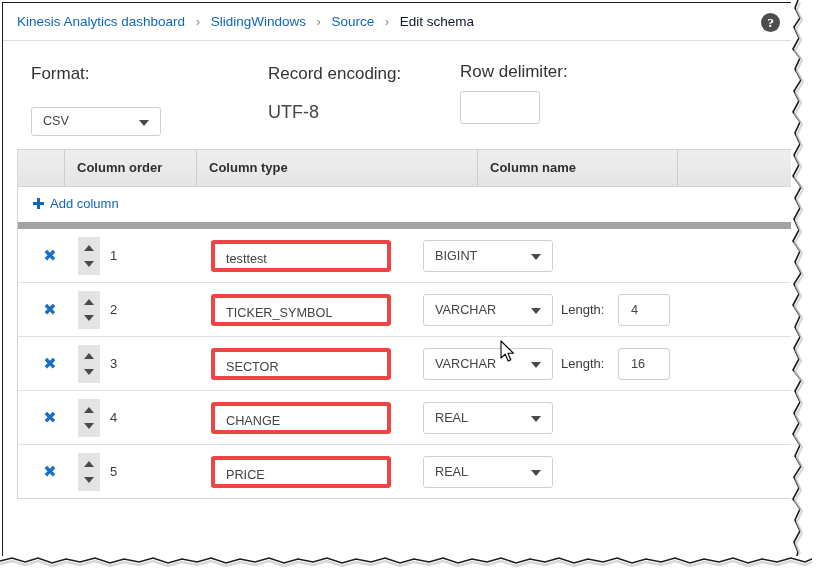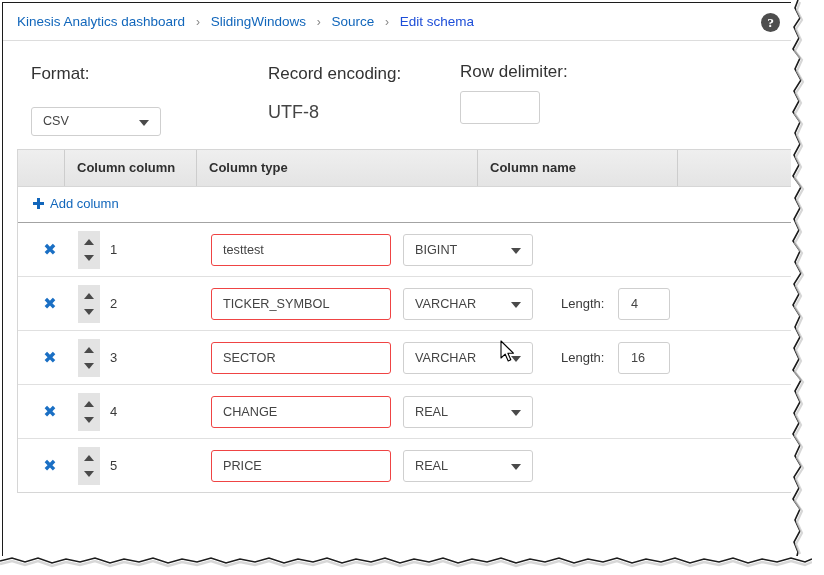--- a/index.html
+++ b/index.html
@@ -69,21 +69,21 @@
     color: #1166bb;
     text-decoration: none;
     cursor: pointer;
   }
   .crumb-sep {
     color: #888888;
     margin: 0 7px;
     font-size: 12px;
   }
   .crumb-current {
-    color: #1d4ed8;
+    color: #0f172a;
   }
   .help-icon {
     position: absolute;
     right: 12px;
     top: 10px;
     width: 19px;
     height: 19px;
     border-radius: 50%;
     background: #4d4d4d;
     color: #ffffff;
@@ -225,21 +225,21 @@
     line-height: 35px;
     box-sizing: border-box;
     padding-left: 12px;
     border-left: 1px solid #cdcdcd;
     white-space: nowrap;
   }
   .th.first { border-left: none; }
 
   .addrow {
     height: 35px;
-    border-bottom: 1px solid #a3a3a3;
+    border-bottom: 7px solid #a3a3a3;
     position: relative;
   }
   .add-link {
     position: absolute;
     left: 15px;
     top: 9px;
     font-size: 13px;
     color: #1166bb;
     cursor: pointer;
     white-space: nowrap;
@@ -314,38 +314,38 @@
     line-height: 18px;
   }
   .name-input {
     position: absolute;
     left: 193px;
     top: 50%;
     margin-top: -16px;
     width: 180px;
     height: 32px;
     background: #ffffff;
-    border: 1px solid #ef4444;
+    border: 4px solid #ef4444;
     border-radius: 3px;
     box-sizing: border-box;
     cursor: text;
     text-align: center;
   }
   .name-input span {
     position: absolute;
     left: 11px;
     top: 0;
     line-height: 30px;
     font-size: 12.7px;
     color: #444444;
     white-space: nowrap;
   }
   .type-select {
     position: absolute;
-    left: 385px;
+    left: 405px;
     top: 50%;
     margin-top: -16px;
     width: 130px;
     height: 32px;
     background: #ffffff;
     border: 1px solid #cfcfcf;
     border-radius: 3px;
     box-sizing: border-box;
     cursor: pointer;
   }
@@ -442,21 +442,21 @@
         </div>
       </div>
 
     </div>
 
     <div class="panel">
 
 
       <div class="thead">
         <div class="th first" style="width:46px;"></div>
-        <div class="th" style="width:132px;">Column column</div>
+        <div class="th" style="width:132px;">Column order</div>
         <div class="th" style="width:281px;">Column type</div>
         <div class="th" style="width:200px;">Column name</div>
         <div class="th" style="width:114px;"></div>
       </div>
 
       <div class="addrow">
         <div class="add-link">
           <span class="plus"></span><span>Add column</span>
         </div>
       </div>

